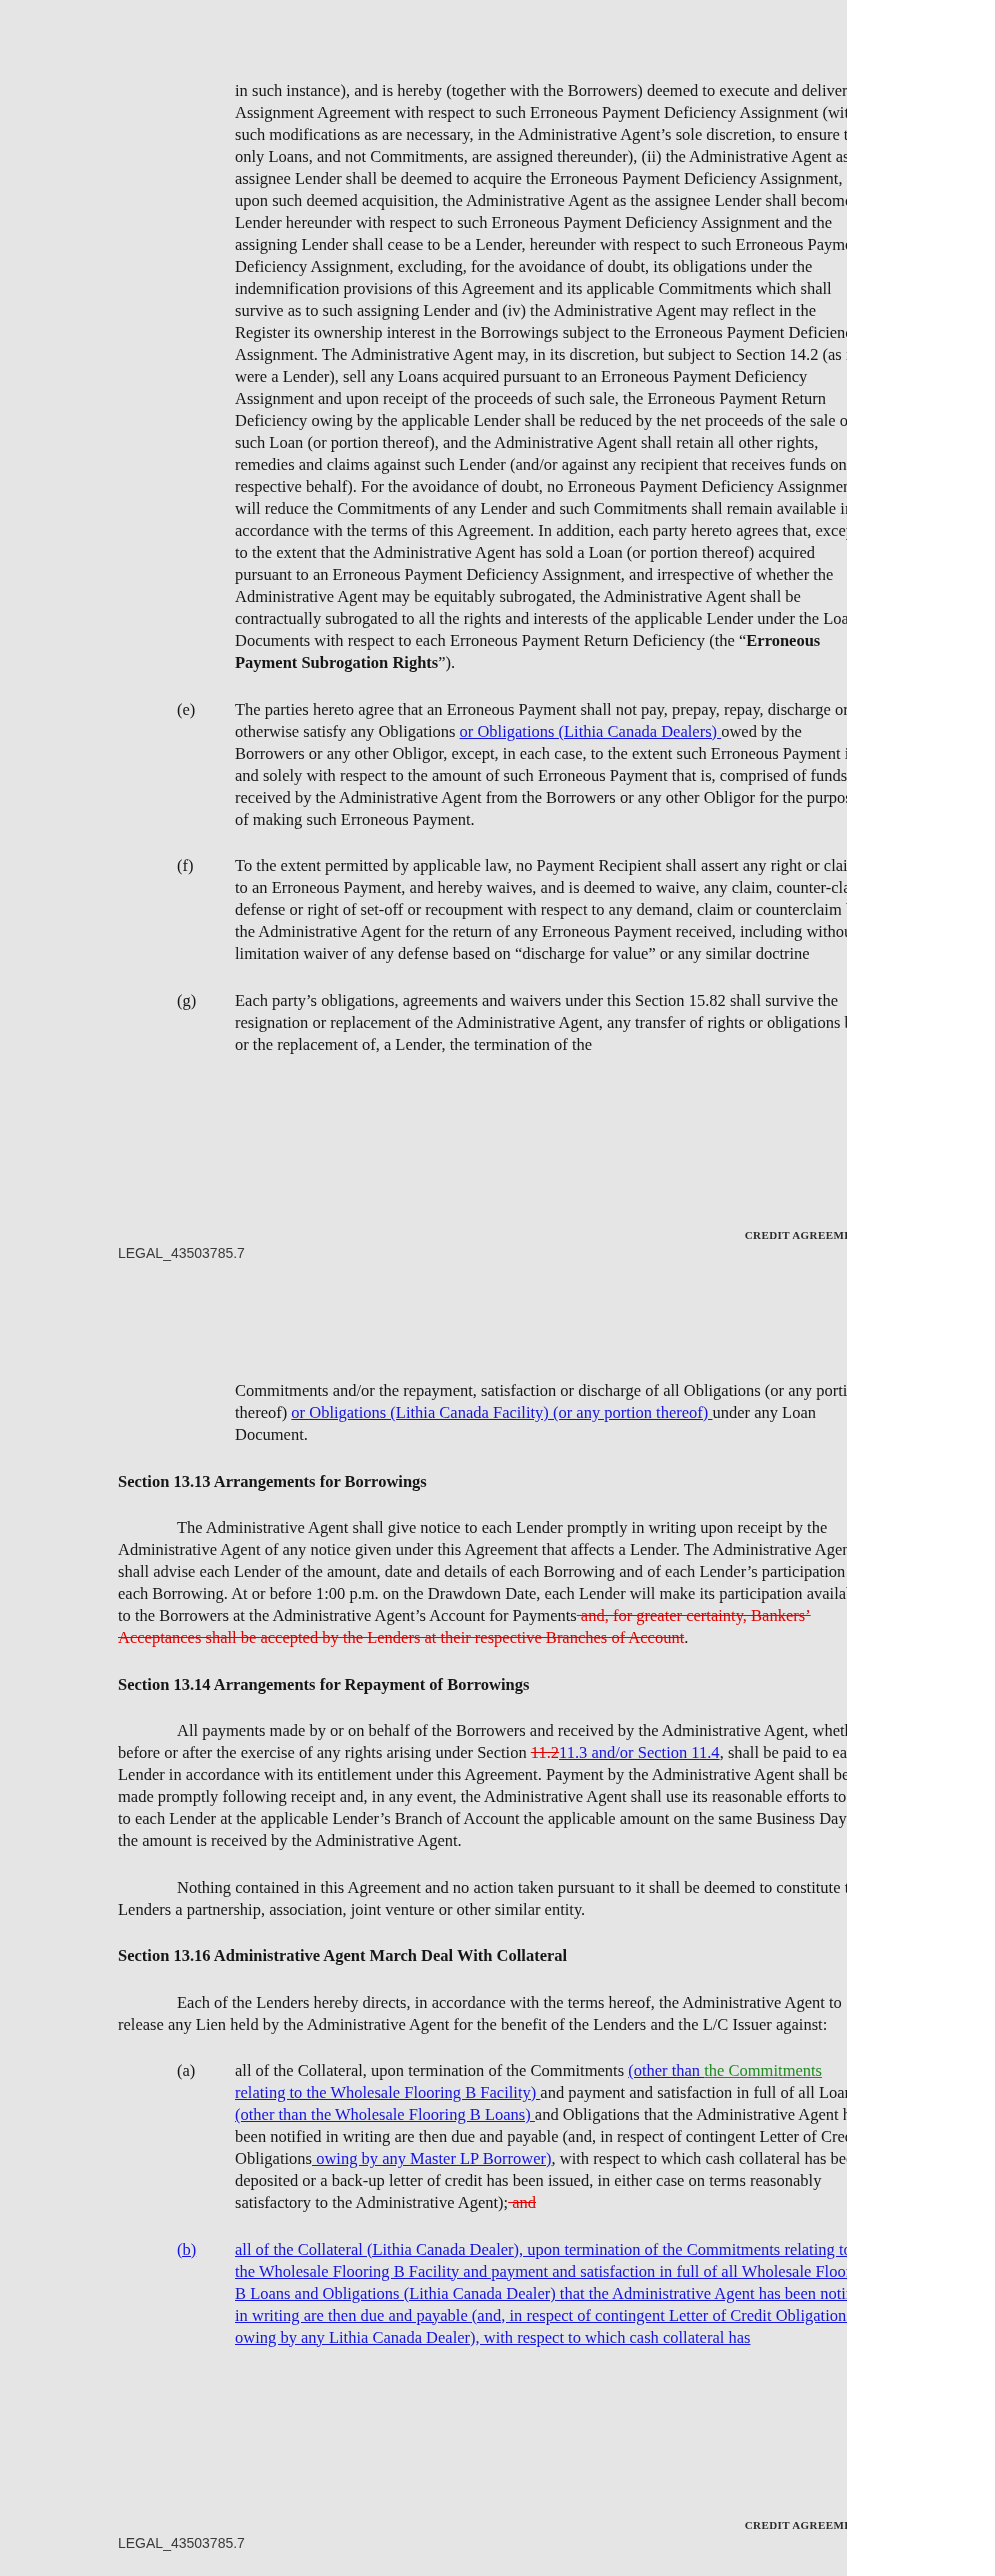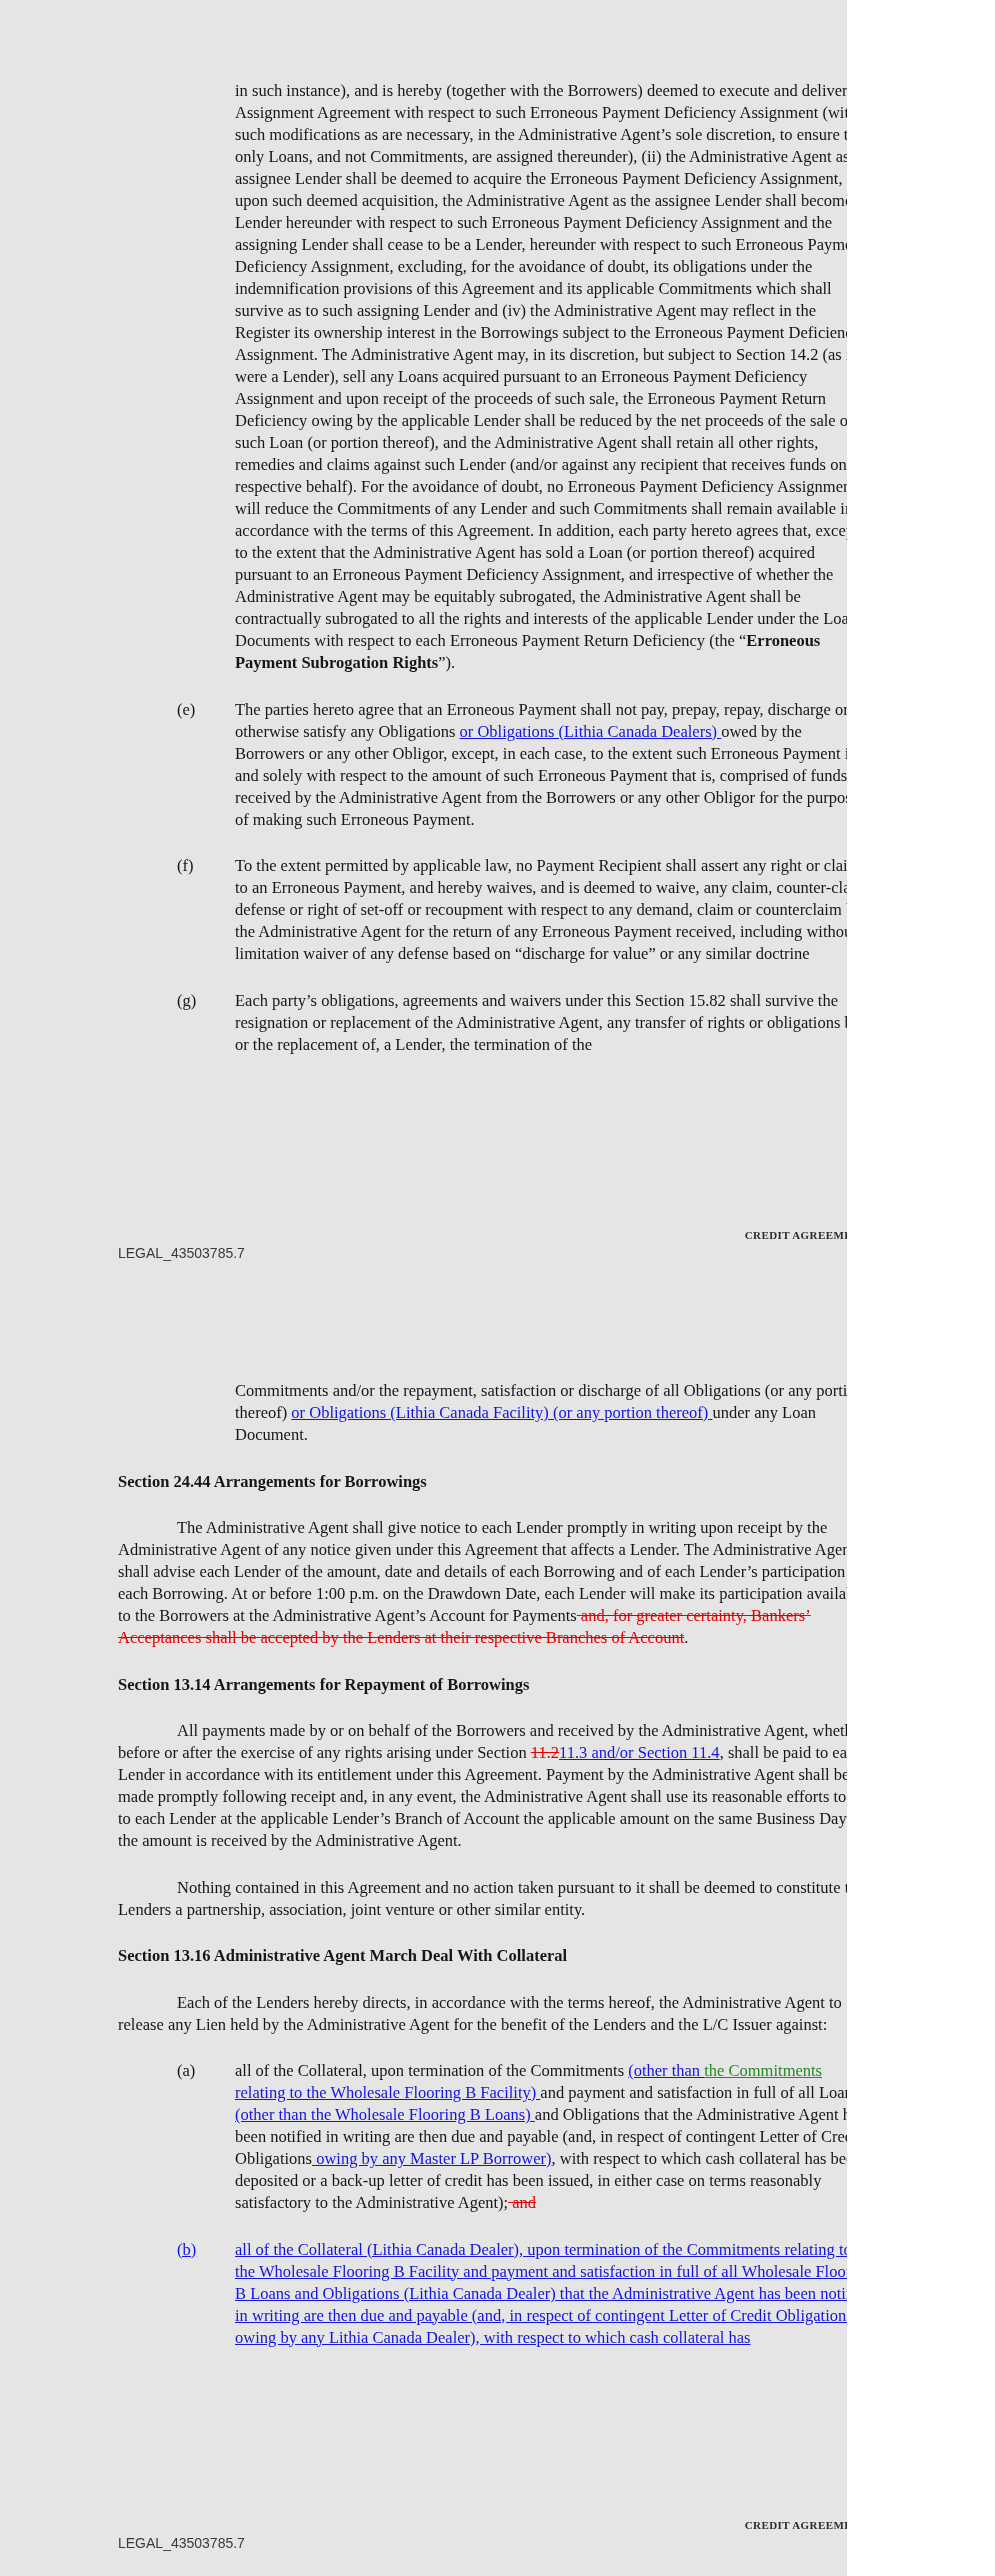--- a/index.html
+++ b/index.html
@@ -64,21 +64,21 @@
       <div class="block item"><span class="item-label">(e)</span><span><span>The parties hereto agree that an Erroneous Payment shall not pay, prepay, repay, discharge or otherwise satisfy any Obligations </span><span class="seg-ins">or Obligations (Lithia Canada Dealers) </span><span>owed by the Borrowers or any other Obligor, except, in each case, to the extent such Erroneous Payment is, and solely with respect to the amount of such Erroneous Payment that is, comprised of funds received by the Administrative Agent from the Borrowers or any other Obligor for the purpose of making such Erroneous Payment.</span></span></div>
       <div class="block item"><span class="item-label">(f)</span><span><span>To the extent permitted by applicable law, no Payment Recipient shall assert any right or claim to an Erroneous Payment, and hereby waives, and is deemed to waive, any claim, counter-claim, defense or right of set-off or recoupment with respect to any demand, claim or counterclaim by the Administrative Agent for the return of any Erroneous Payment received, including without limitation waiver of any defense based on “discharge for value” or any similar doctrine</span></span></div>
       <div class="block item"><span class="item-label">(g)</span><span><span>Each party’s obligations, agreements and waivers under this Section 15.82 shall survive the resignation or replacement of the Administrative Agent, any transfer of rights or obligations by, or the replacement of, a Lender, the termination of the</span></span></div>
     </div>
 
   <div id="footer1-credit" class="footer-credit">CREDIT AGREEMENT</div>
   <div id="footer1-legal" class="footer-legal">LEGAL_43503785.7</div>
 
   <div id="page2-content" class="page-content">
       <div class="block indent-block"><span>Commitments and/or the repayment, satisfaction or discharge of all Obligations (or any portion thereof) </span><span class="seg-ins">or Obligations (Lithia Canada Facility) (or any portion thereof) </span><span>under any Loan Document.</span></div>
-      <div class="block heading">Section 24.44 Arrangements for Borrowings</div>
+      <div class="block heading">Section 13.13 Arrangements for Borrowings</div>
       <div class="block para"><span>The Administrative Agent shall give notice to each Lender promptly in writing upon receipt by the Administrative Agent of any notice given under this Agreement that affects a Lender.  The Administrative Agent shall advise each Lender of the amount, date and details of each Borrowing and of each Lender’s participation in each Borrowing.  At or before 1:00 p.m. on the Drawdown Date, each Lender will make its participation available to the Borrowers at the Administrative Agent’s Account for Payments</span><span class="seg-del"> and, for greater certainty, Bankers’ Acceptances shall be accepted by the Lenders at their respective Branches of Account</span><span>.</span></div>
       <div class="block heading">Section 13.14 Arrangements for Repayment of Borrowings</div>
       <div class="block para"><span>All payments made by or on behalf of the Borrowers and received by the Administrative Agent, whether before or after the exercise of any rights arising under Section </span><span class="seg-del">11.2</span><span class="seg-ins">11.3 and/or Section 11.4</span><span>, shall be paid to each Lender in accordance with its entitlement under this Agreement.  Payment by the Administrative Agent shall be made promptly following receipt and, in any event, the Administrative Agent shall use its reasonable efforts to pay to each Lender at the applicable Lender’s Branch of Account the applicable amount on the same Business Day as the amount is received by the Administrative Agent.</span></div>
       <div class="block para"><span>Nothing contained in this Agreement and no action taken pursuant to it shall be deemed to constitute the Lenders a partnership, association, joint venture or other similar entity.</span></div>
       <div class="block heading">Section 13.16 Administrative Agent March Deal With Collateral</div>
       <div class="block para"><span>Each of the Lenders hereby directs, in accordance with the terms hereof, the Administrative Agent to release any Lien held by the Administrative Agent for the benefit of the Lenders and the L/C Issuer against:</span></div>
       <div class="block item"><span class="item-label">(a)</span><span><span>all of the Collateral, upon termination of the Commitments </span><span class="seg-ins">(other than </span><span class="seg-moved">the Commitments</span><span class="seg-ins"> relating to the Wholesale Flooring B Facility) </span><span>and payment and satisfaction in full of all Loans </span><span class="seg-ins">(other than the Wholesale Flooring B Loans) </span><span>and Obligations that the Administrative Agent has been notified in writing are then due and payable (and, in respect of contingent Letter of Credit Obligations</span><span class="seg-ins"> owing by any Master LP Borrower)</span><span>, with respect to which cash collateral has been deposited or a back-up letter of credit has been issued, in either case on terms reasonably satisfactory to the Administrative Agent);</span><span class="seg-del"> and</span></span></div>
       <div class="block item"><span class="seg-ins item-label">(b)</span><span><span class="seg-ins">all of the Collateral (Lithia Canada Dealer), upon termination of the Commitments relating to the Wholesale Flooring B Facility and payment and satisfaction in full of all Wholesale Flooring B Loans and Obligations (Lithia Canada Dealer) that the Administrative Agent has been notified in writing are then due and payable (and, in respect of contingent Letter of Credit Obligations owing by any Lithia Canada Dealer), with respect to which cash collateral has</span></span></div>
     </div>
 

